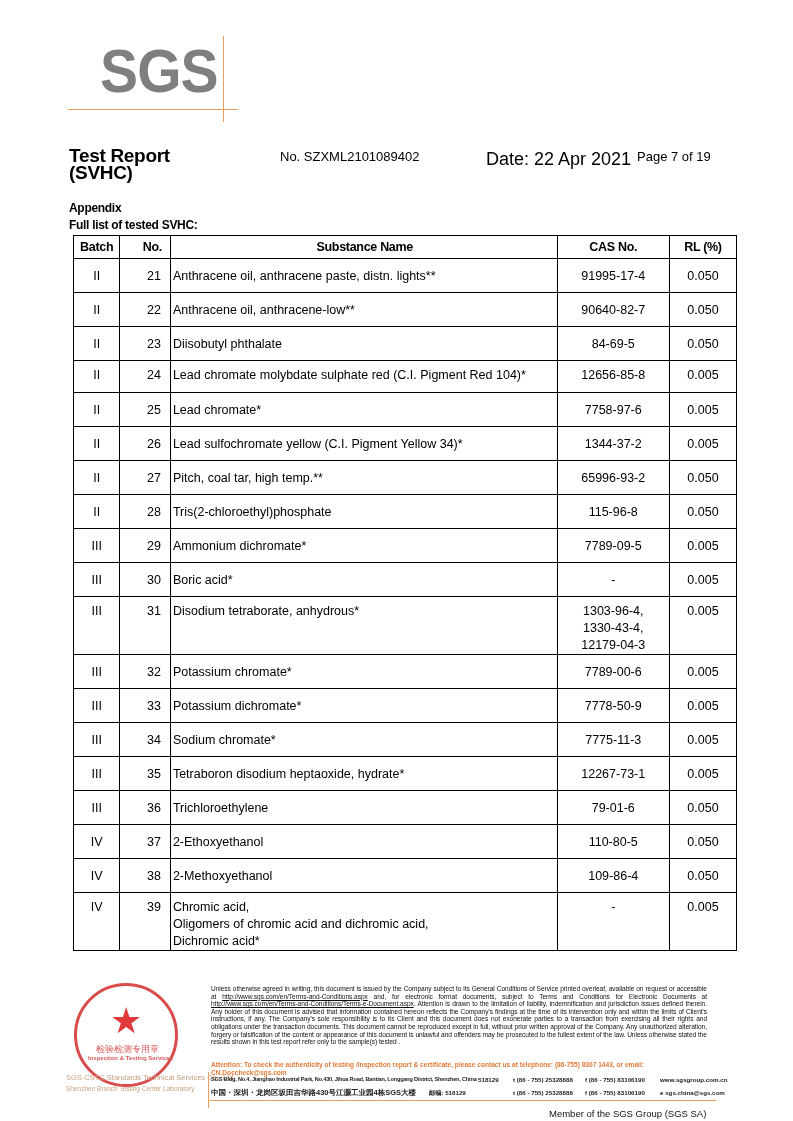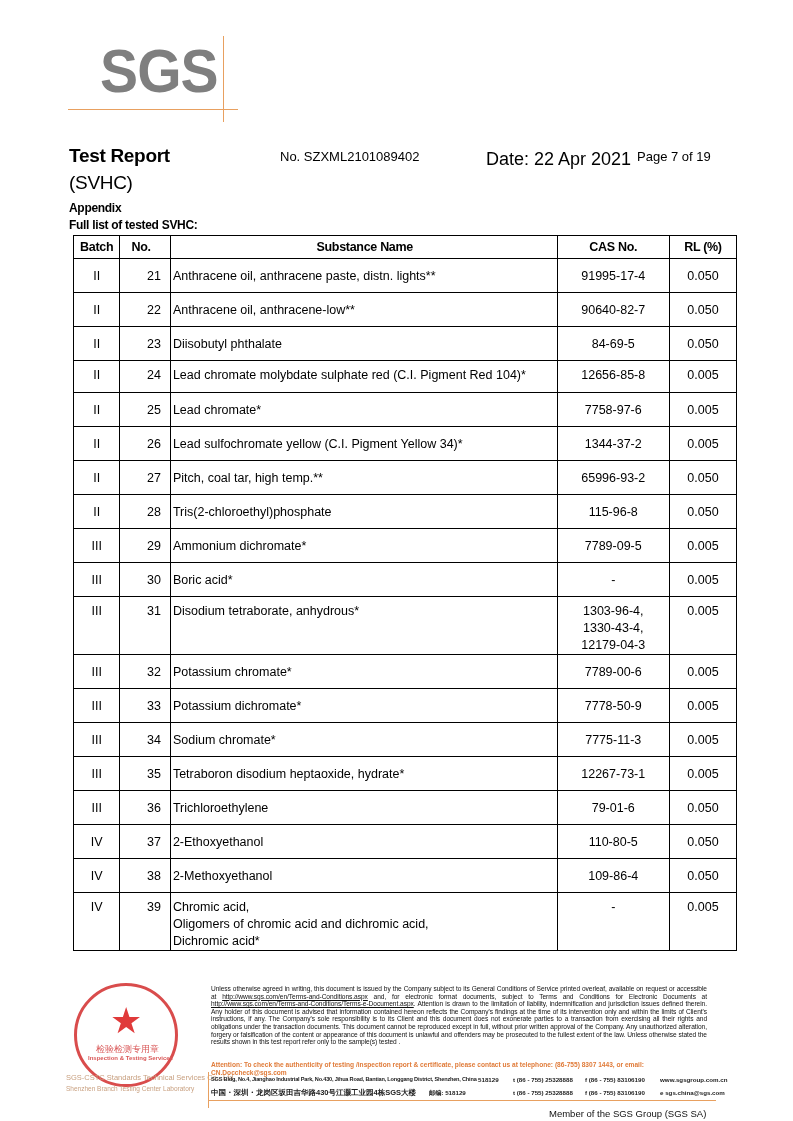--- a/index.html
+++ b/index.html
@@ -13,21 +13,21 @@
     .logo-text {
       position: absolute; left: 32px; top: 4px;
       font-family: "Liberation Sans", sans-serif; font-weight: bold;
       font-size: 62px; letter-spacing: -1px; color: #7f7f7f;
       transform: scaleX(0.92); transform-origin: left top; line-height: 1;
     }
     .logo-hline { position: absolute; left: 0; top: 73px; width: 170px; height: 1px; background: #e8a060; }
     .logo-vline { position: absolute; left: 155px; top: 0; width: 1px; height: 86px; background: #e8a060; }
 
     .hdr-title { position: absolute; left: 69px; top: 145px; font-size: 19px; font-weight: bold; letter-spacing: -0.3px; }
-    .hdr-sub { position: absolute; left: 69px; top: 172px; font-size: 19px; font-weight: normal; letter-spacing: -0.3px; }
+    .hdr-sub { position: absolute; left: 69px; top: 162px; font-size: 19px; font-weight: bold; letter-spacing: -0.3px; }
     .hdr-no { position: absolute; left: 280px; top: 149px; font-size: 13px; }
     .hdr-date { position: absolute; left: 486px; top: 149px; font-size: 18px; }
     .hdr-page { position: absolute; left: 637px; top: 149px; font-size: 13px; }
     .appendix { position: absolute; left: 69px; top: 201px; font-size: 12px; font-weight: bold; letter-spacing: -0.3px; }
     .fulllist { position: absolute; left: 69px; top: 218px; font-size: 12px; font-weight: bold; letter-spacing: -0.3px; }
 
     table.svhc {
       position: absolute; left: 73px; top: 235px; width: 664px;
       border-collapse: collapse; font-size: 12.5px;
     }
@@ -91,21 +91,21 @@
 <div class="hdr-date">Date: 22 Apr 2021</div>
 <div class="hdr-page">Page 7 of 19</div>
 
 <div class="appendix">Appendix</div>
 <div class="fulllist">Full list of tested SVHC:</div>
 
 <table class="svhc">
   <thead>
     <tr>
       <th class="c-batch">Batch</th>
-      <th class="c-no" style="text-align:center;padding-right:0">No.</th>
+      <th class="c-no" style="text-align:right;padding-right:0">No.</th>
       <th class="c-name" style="text-align:center">Substance Name</th>
       <th class="c-cas">CAS No.</th>
       <th class="c-rl">RL (%)</th>
     </tr>
   </thead>
   <tbody id="tbody">
       <tr class="row">
         <td class="c-batch" style="white-space: pre-line;">II</td>
         <td class="c-no" style="white-space: pre-line;">21</td>
         <td class="c-name" style="white-space: pre-line;">Anthracene oil, anthracene paste, distn. lights**</td>

